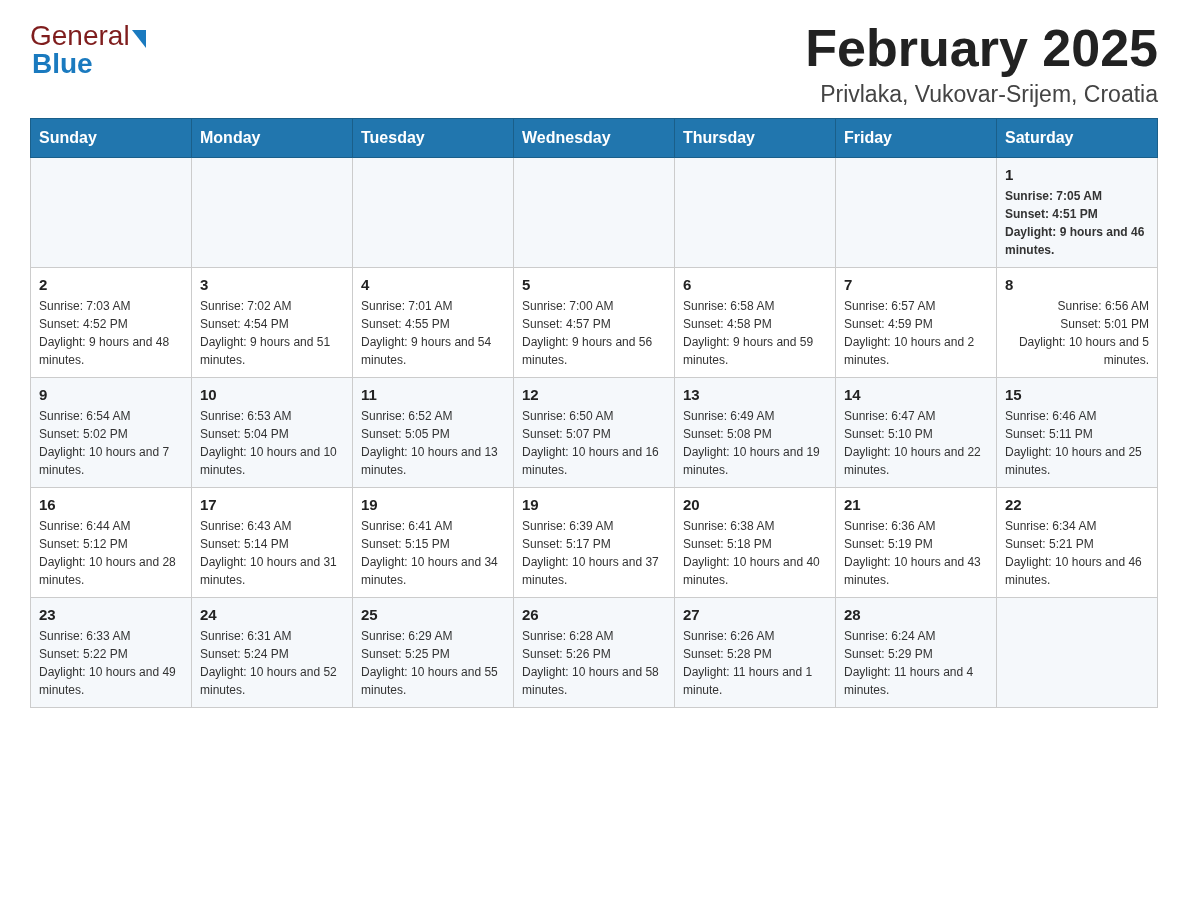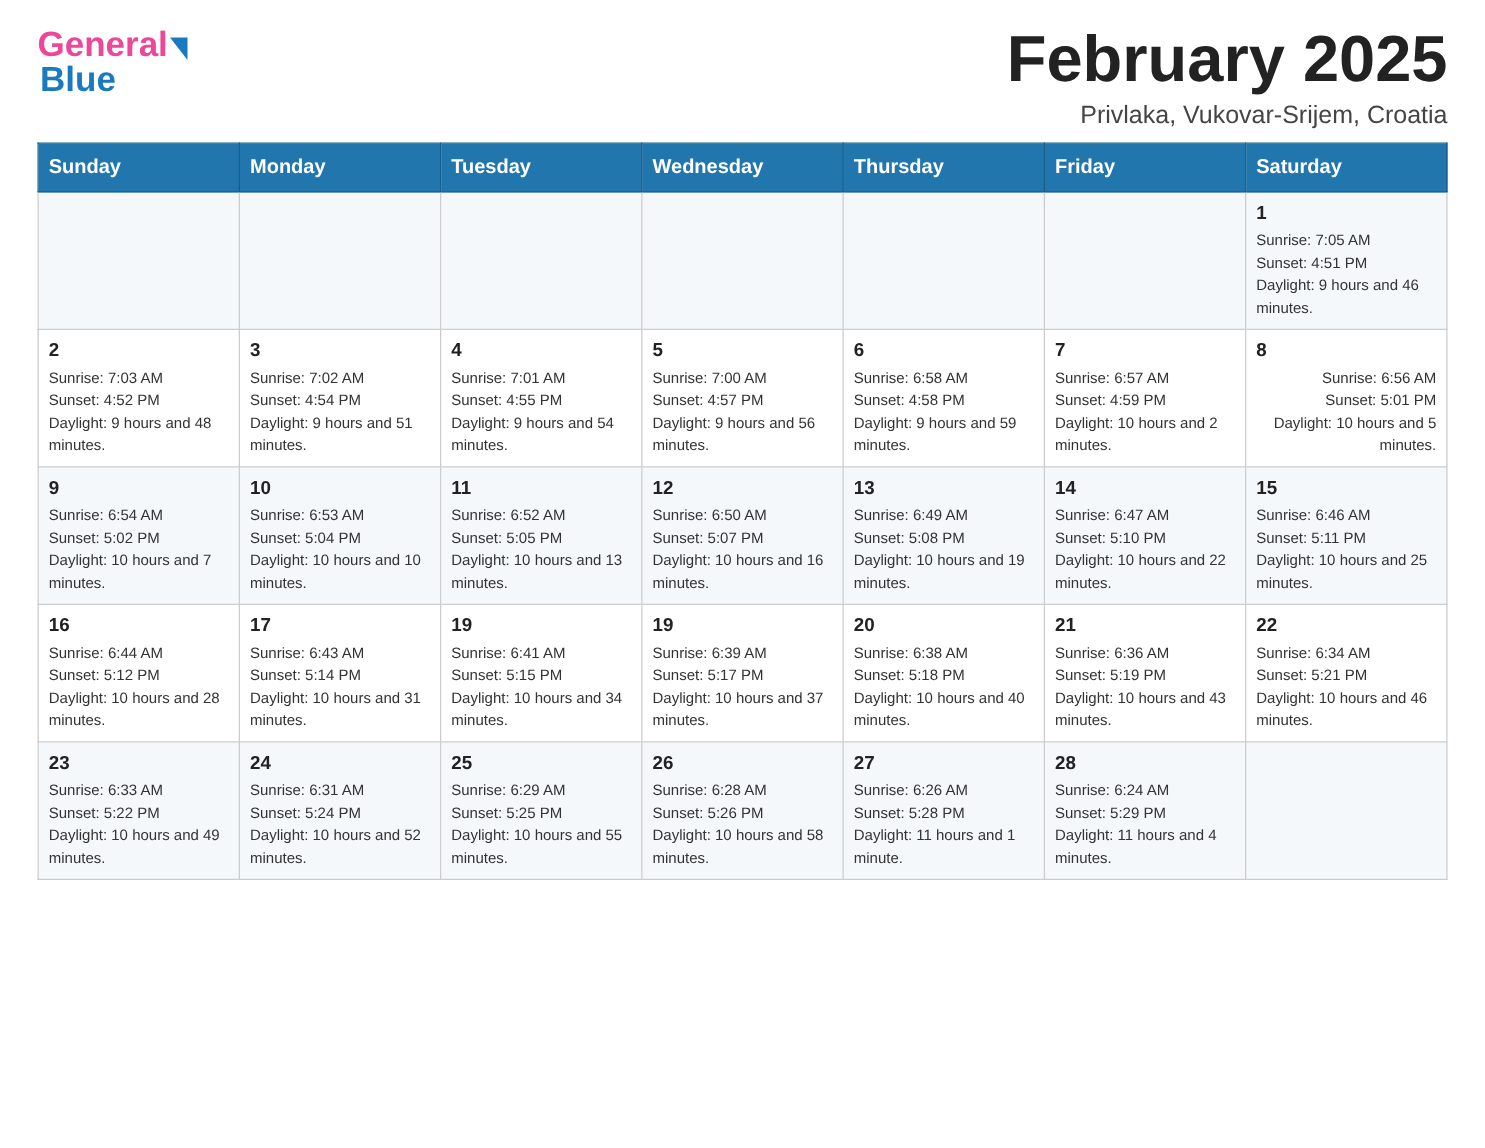--- a/index.html
+++ b/index.html
@@ -20,22 +20,22 @@
       display: flex;
       flex-direction: column;
       align-items: flex-start;
     }
     .logo-top {
       display: flex;
       align-items: center;
     }
     .logo-general {
       font-size: 28px;
-      font-weight: bold;
-      color: #ec4899;
+      font-weight: normal;
+      color: #7f1d1d;
     }
     .logo-arrow {
       width: 0;
       height: 0;
       border-left: 14px solid transparent;
       border-top: 18px solid #1a7abf;
       margin-left: 2px;
       margin-top: 6px;
     }
     .logo-blue {
@@ -49,21 +49,21 @@
       text-align: right;
       margin-left: 44px;
     }
     .month-year {
       font-size: 52px;
       font-weight: bold;
       color: #222;
       line-height: 1.1;
     }
     .location {
-      font-size: 20px;
+      font-size: 23px;
       color: #444;
       margin-top: 4px;
     }
     table {
       width: 100%;
       border-collapse: collapse;
       margin-top: 8px;
     }
     thead tr th {
       background-color: #2176ae;
@@ -137,21 +137,21 @@
   <tbody id="calendar-body">
   <tr>
         <td class="empty-cell"></td>
         <td class="empty-cell"></td>
         <td class="empty-cell"></td>
         <td class="empty-cell"></td>
         <td class="empty-cell"></td>
         <td class="empty-cell"></td>
         <td>
           <span class="day-number">1</span>
-          <div class="day-info" style="white-space: pre-line;">Sunrise: 7:05 AM
+          <div class="day-info" style="white-space: pre-line; font-weight: bold;">Sunrise: 7:05 AM
 Sunset: 4:51 PM
 Daylight: 9 hours and 46 minutes.</div>
         </td>
       </tr>
       <tr>
         <td>
           <span class="day-number">2</span>
           <div class="day-info" style="white-space: pre-line;">Sunrise: 7:03 AM
 Sunset: 4:52 PM
 Daylight: 9 hours and 48 minutes.</div>

